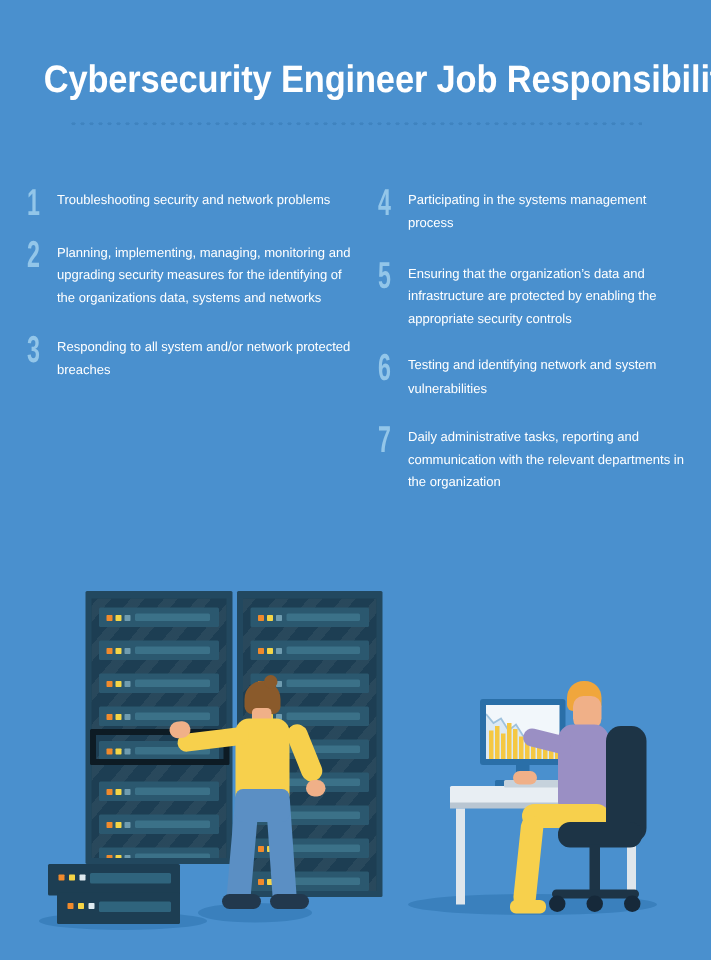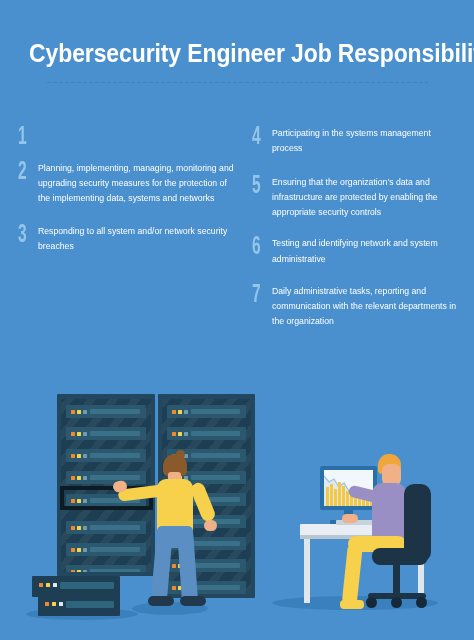--- a/index.html
+++ b/index.html
@@ -242,43 +242,44 @@
   <div class="header">
     <div class="title">Cybersecurity Engineer Job Responsibilities</div>
     <div class="divider"></div>
   </div>
 
   <div class="columns">
 
     <div class="col col-left">
       <div class="item">
         <div class="num">1</div>
+        <div class="itxt">Troubleshooting security and network problems</div>
       </div>
       <div class="item" style="margin-bottom:18px;">
         <div class="num">2</div>
-        <div class="itxt">Planning, implementing, managing, monitoring and upgrading security measures for the protection of the implementing data, systems and networks</div>
+        <div class="itxt">Planning, implementing, managing, monitoring and upgrading security measures for the identifying of the organizations data, systems and networks</div>
       </div>
       <div class="item">
         <div class="num">3</div>
-        <div class="itxt">Responding to all system and/or network security breaches</div>
+        <div class="itxt">Responding to all system and/or network protected breaches</div>
       </div>
     </div>
 
     <div class="col col-right">
       <div class="item" style="margin-bottom:19px;">
         <div class="num">4</div>
         <div class="itxt">Participating in the systems management process</div>
       </div>
       <div class="item" style="margin-bottom:16px;">
         <div class="num">5</div>
         <div class="itxt">Ensuring that the organization’s data and infrastructure are protected by enabling the appropriate security controls</div>
       </div>
       <div class="item" style="margin-bottom:17px;">
         <div class="num">6</div>
-        <div class="itxt">Testing and identifying network and system administrative</div>
+        <div class="itxt">Testing and identifying network and system vulnerabilities</div>
       </div>
       <div class="item">
         <div class="num">7</div>
         <div class="itxt">Daily administrative tasks, reporting and communication with the relevant departments in the organization</div>
       </div>
     </div>
 
   </div>
 
   <div class="scene">

